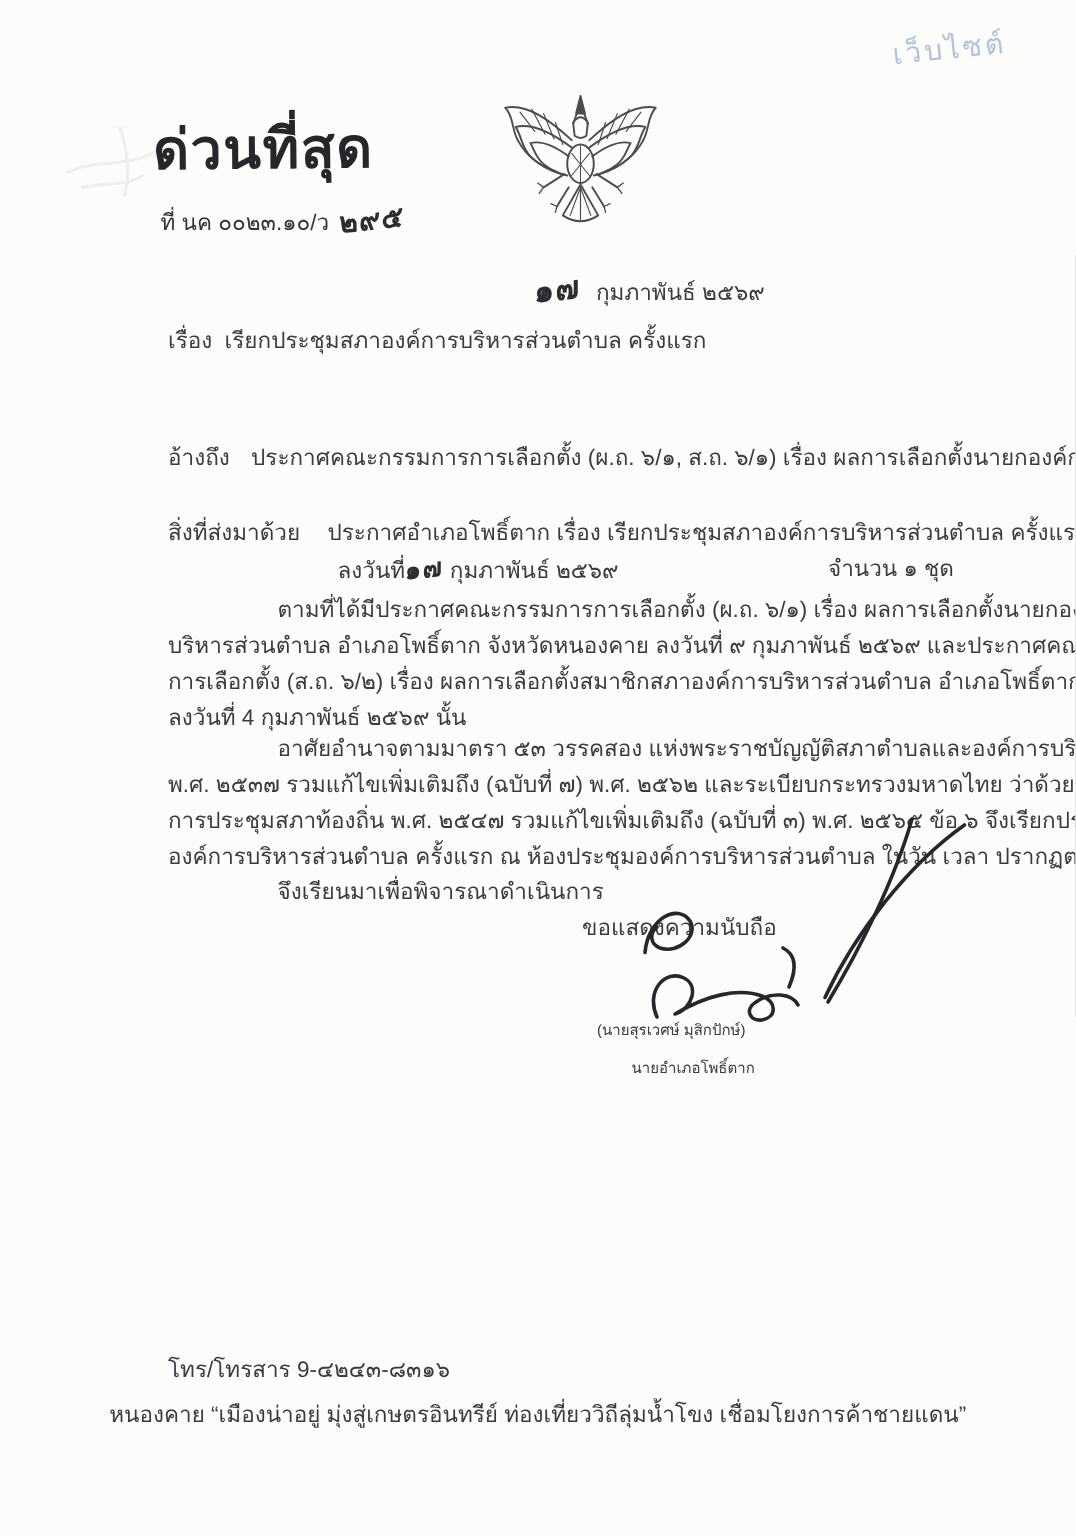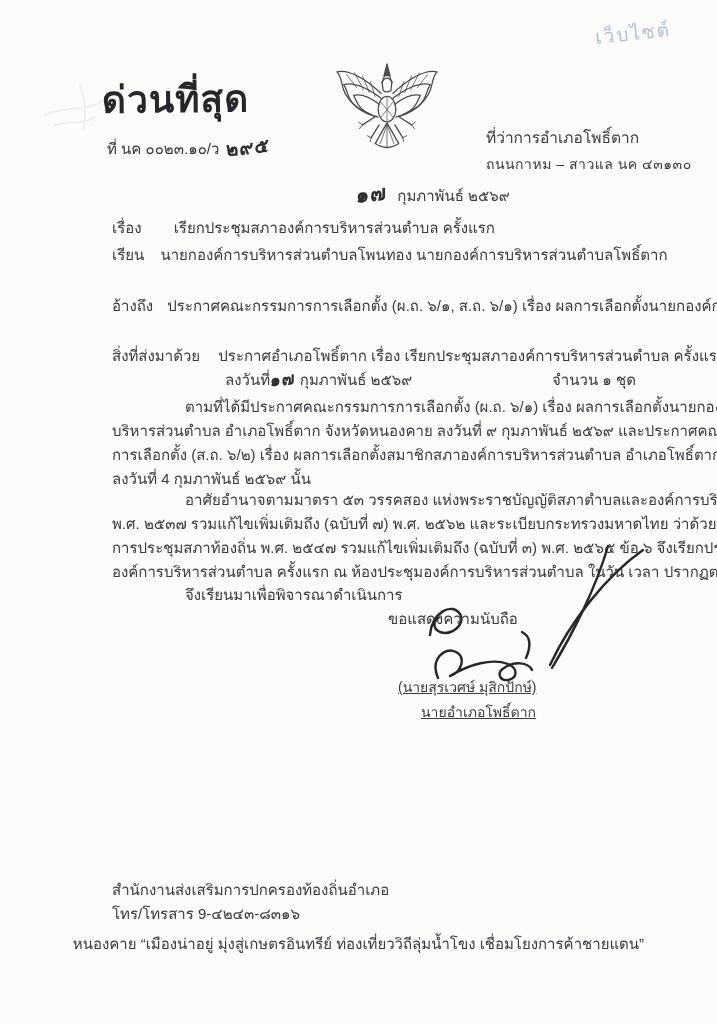--- a/index.html
+++ b/index.html
@@ -18,21 +18,21 @@
   }
   .urgency {
     font-size:37px; font-weight:700; color:#26262b; letter-spacing:1px;
     transform:rotate(-0.5deg); line-height:40px;
   }
   .docno { font-size:15px; color:#34353b; }
   .office1 { font-size:15.5px; }
   .office2 { font-size:14px; letter-spacing:0.5px; }
   .datehand { font-size:21px; }
   .indent1 { padding-left:73px; }
-  .sig-name { font-size:14px;text-decoration:underline; }
+  .sig-name { font-size:10px; }
   .slogan { font-weight:500; }
   .corner-note {
     color:#a3b8d4; font-size:19px; transform:rotate(-6deg);
     opacity:0.85; letter-spacing:2px;
   }
   .smudge { opacity:0.10; }
   svg { display:block; }
 </style>
 </head>
 <body>
@@ -75,37 +75,31 @@
       <path d="M35 66 L31 63 M35 66 L32 70 M85 66 L89 63 M85 66 L88 70" stroke-width="0.9"></path>
 
       <path d="M60 64 L48 85 Q60 93 72 85 Z"></path>
       <path d="M60 66 L53 85 M60 66 L60 88 M60 66 L67 85" stroke-width="0.8"></path>
 
       <path d="M52 66 L44 79 M68 66 L76 79"></path>
       <path d="M44 79 L40 77 M44 79 L43 83 M76 79 L80 77 M76 79 L77 83" stroke-width="0.9"></path>
     </g>
   </svg>
 
-  <div class="abs office1" style="left:486px;top:126px">ที่ว่าการอำเภอโพธิ์ตาก</div>
-  <div class="abs office2" style="left:486px;top:153px">ถนนกาหม – สาวแล นค ๔๓๑๓๐</div>
 
   <div class="abs" style="left:356px;top:182px">
     <span class="hand datehand">๑๗</span>
     <span style="margin-left:6px">กุมภาพันธ์ ๒๕๖๙</span>
   </div>
 
   <div class="abs" style="left:112px;top:216px">
     <span class="lbl">เรื่อง</span>
-    <span style="margin-left:28px">เรียกประชุมสภาองค์การบริหารส่วนตำบล ครั้งแรก</span>
+    <span style="margin-left:4px">เรียกประชุมสภาองค์การบริหารส่วนตำบล ครั้งแรก</span>
   </div>
 
-  <div class="abs" style="left:112px;top:243px">
-    <span class="lbl">เรียน</span>
-    <span style="margin-left:12px">นายกองค์การบริหารส่วนตำบลโพนทอง นายกองค์การบริหารส่วนตำบลโพธิ์ตาก</span>
-  </div>
 
   <div class="abs" style="left:112px;top:294px">
     <span class="lbl">อ้างถึง</span>
     <span style="margin-left:10px">ประกาศคณะกรรมการการเลือกตั้ง (ผ.ถ. ๖/๑, ส.ถ. ๖/๑) เรื่อง ผลการเลือกตั้งนายกองค์การบริหารส่วนตำบล</span>
   </div>
 
   <div class="abs" style="left:112px;top:344px">
     <span class="lbl">สิ่งที่ส่งมาด้วย</span>
     <span style="margin-left:14px">ประกาศอำเภอโพธิ์ตาก เรื่อง เรียกประชุมสภาองค์การบริหารส่วนตำบล ครั้งแรก</span>
   </div>
@@ -138,17 +132,16 @@
       <path d="M30 95 C32 72 52 62 60 74 C66 84 52 96 40 92 C33 89 33 82 38 78"></path>
 
       <path d="M38 138 C30 120 44 106 56 112 C66 117 62 132 50 136 C70 124 92 118 108 124 C118 128 118 138 108 140 C100 141 96 133 104 128 C114 121 128 122 132 130"></path>
       <path d="M126 118 C132 104 130 96 122 92"></path>
     </g>
   </svg>
 
   <div class="abs sig-name" style="left:398px;top:676px">(นายสุรเวศษ์ มุสิกปักษ์)</div>
   <div class="abs sig-name" style="left:421px;top:701px">นายอำเภอโพธิ์ตาก</div>
 
-  <div class="abs" style="left:112px;top:878px">สำนักงานส่งเสริมการปกครองท้องถิ่นอำเภอ</div>
   <div class="abs" style="left:112px;top:902px">โทร/โทรสาร 9-๔๒๔๓-๘๓๑๖</div>
   <div class="abs slogan" style="left:0;right:0;top:932px;text-align:center;white-space:nowrap">หนองคาย “เมืองน่าอยู่ มุ่งสู่เกษตรอินทรีย์ ท่องเที่ยววิถีลุ่มน้ำโขง เชื่อมโยงการค้าชายแดน”</div>
 
 </div>
 
 </body></html>

